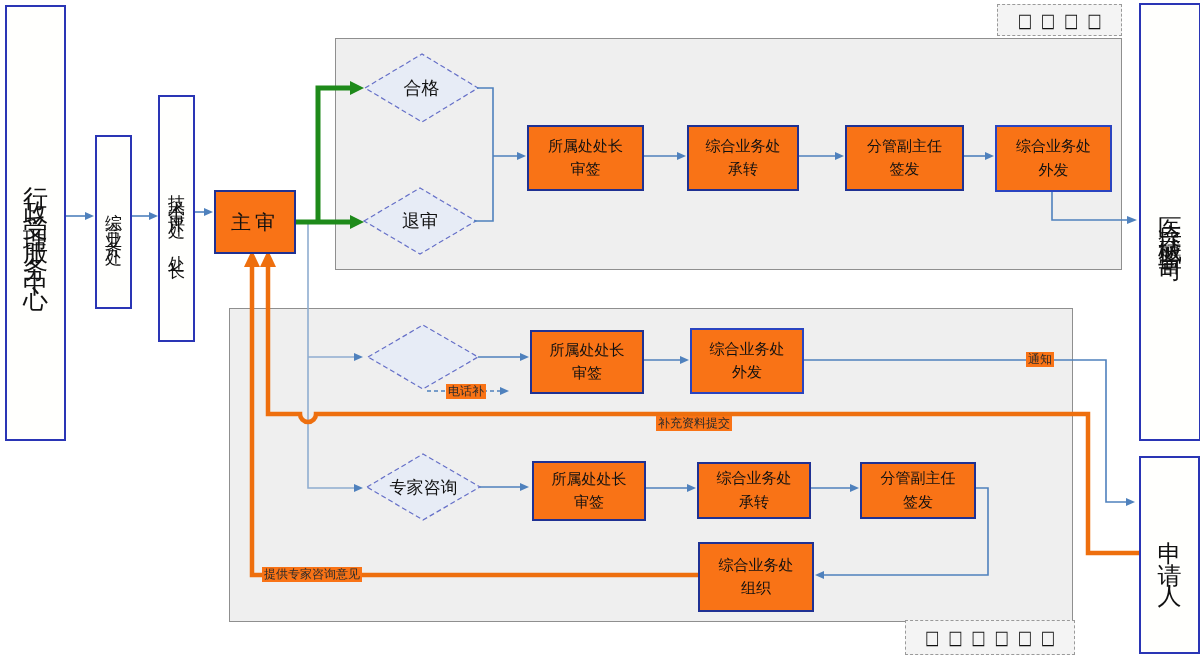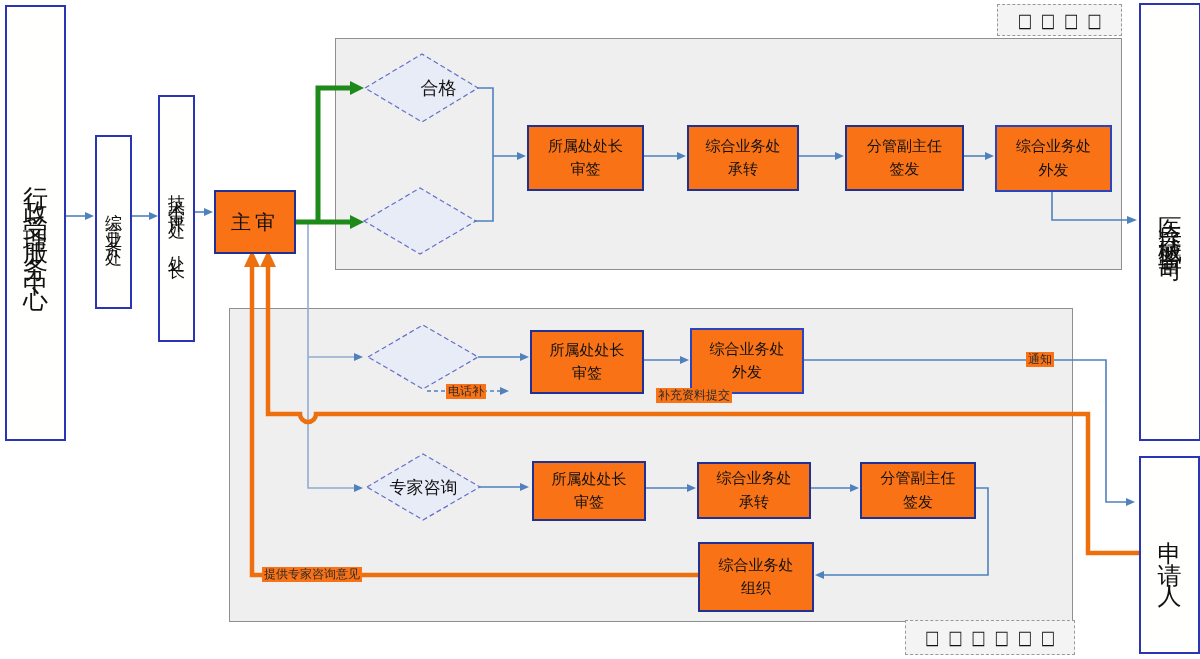--- a/index.html
+++ b/index.html
@@ -119,22 +119,25 @@
     <span class="vtext" style="font-size:17px;letter-spacing:9px;">综合业务处</span>
   </div>
   <div class="vbox" style="left:158px;top:95px;width:33px;height:243px;">
     <span class="vtext" style="font-size:17px;letter-spacing:7px;">技术审评处·处长</span>
   </div>
 
   <div class="hbox" style="left:214px;top:190px;width:78px;height:60px;font-size:20px;letter-spacing:4px;text-align:center;">
     <span>主审</span>
   </div>
 
-  <div class="dlabel" style="left:382px;top:54px;width:113px;height:68px;">
+  <div class="dlabel" style="left:365px;top:54px;width:113px;height:68px;">
     <span>合格</span>
+    </div>
+  <div class="dlabel" style="left:364px;top:188px;width:112px;height:66px;">
+    <span>退审</span>
     </div>
   <div class="dlabel" style="left:367px;top:454px;width:113px;height:66px;font-size:17px;">
     <span>专家咨询</span>
     </div>
 
   <div class="hbox" style="left:527px;top:125px;width:113px;height:62px;">
     <span>所属处处长
 审签</span></div>
   <div class="hbox" style="left:687px;top:125px;width:108px;height:62px;">
     <span>综合业务处
@@ -168,16 +171,16 @@
 
   <div class="vbox" style="left:1139px;top:3px;width:58px;height:434px;border-width:2.5px;">
     <span class="vtext" style="font-size:24px;letter-spacing:7px;">医疗器械监管司</span>
   </div>
   <div class="vbox" style="left:1139px;top:456px;width:57px;height:194px;">
     <span class="vtext" style="font-size:24px;letter-spacing:22px;">申请人</span>
   </div>
 
   <div class="elabel" style="left:1026px;top:352px;">通知</div>
   <div class="elabel" style="left:446px;top:384px;text-align:right;">电话补</div>
-  <div class="elabel" style="left:656px;top:388px;">补充资料提交</div>
+  <div class="elabel" style="left:656px;top:416px;">补充资料提交</div>
   <div class="elabel" style="left:262px;top:567px;text-align:center;">提供专家咨询意见</div>
 
 </div>
 
 </body></html>

